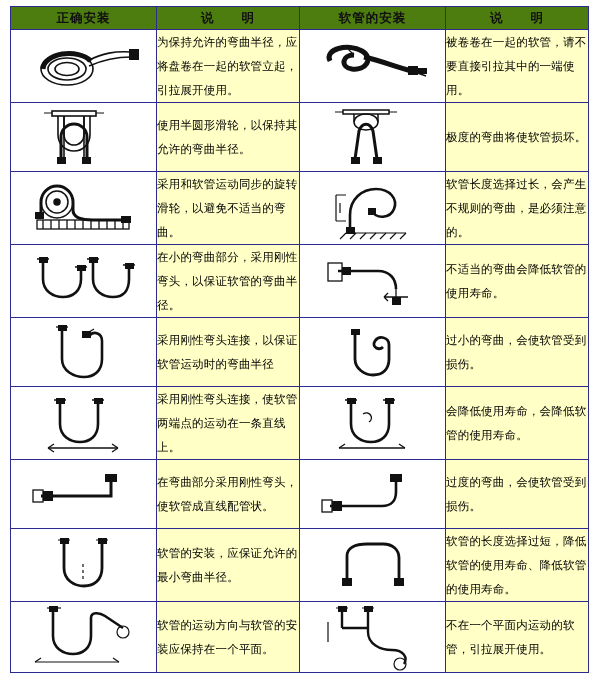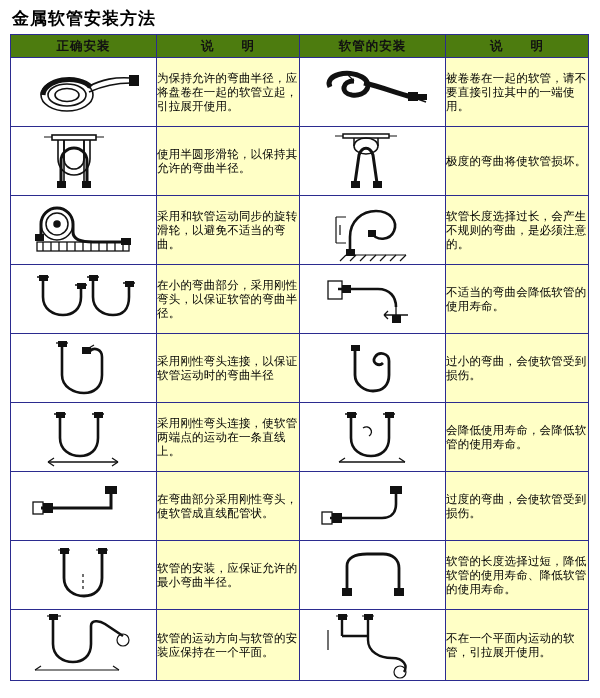--- a/index.html
+++ b/index.html
@@ -53,37 +53,36 @@
   td.img-cell {
     background: #ffffff;
     text-align: center;
     position: relative;
     height: 68px;
   }
   td.txt-cell {
     background: #ffffc6;
     color: #000000;
     font-size: 11.5px;
-    line-height: 14px;
+    line-height: 24px;
     padding: 4px 6px;
     text-align: left;
     letter-spacing: 0.2px;
   }
   .fig {
     display: block;
     margin: 0 auto;
   }
   .fig svg { display: block; margin: 0 auto; }
 </style>
 </head>
 <body>
 
 <div id="page">
 
-  <div id="doc-title">金属软管安装方法</div>
 
   <table id="hose-table">
     <colgroup>
       <col class="c-img">
         <col class="c-txt">
         <col class="c-img">
         <col class="c-txt">
     </colgroup>
     <thead>
       <tr>

